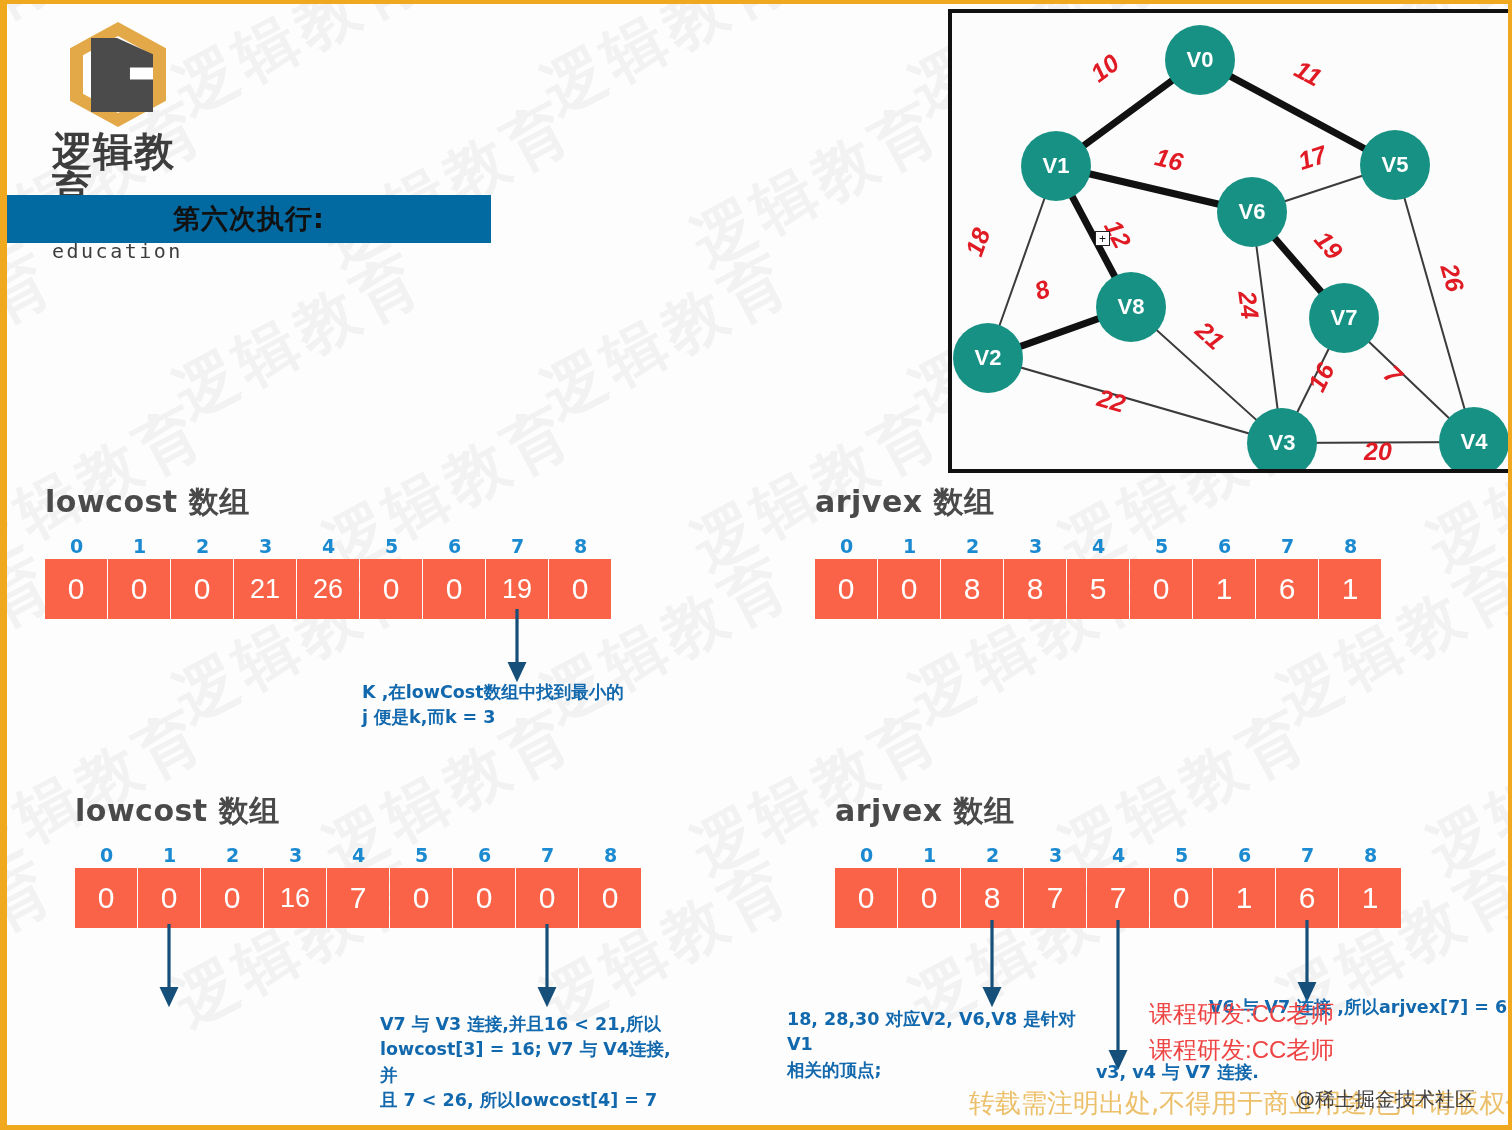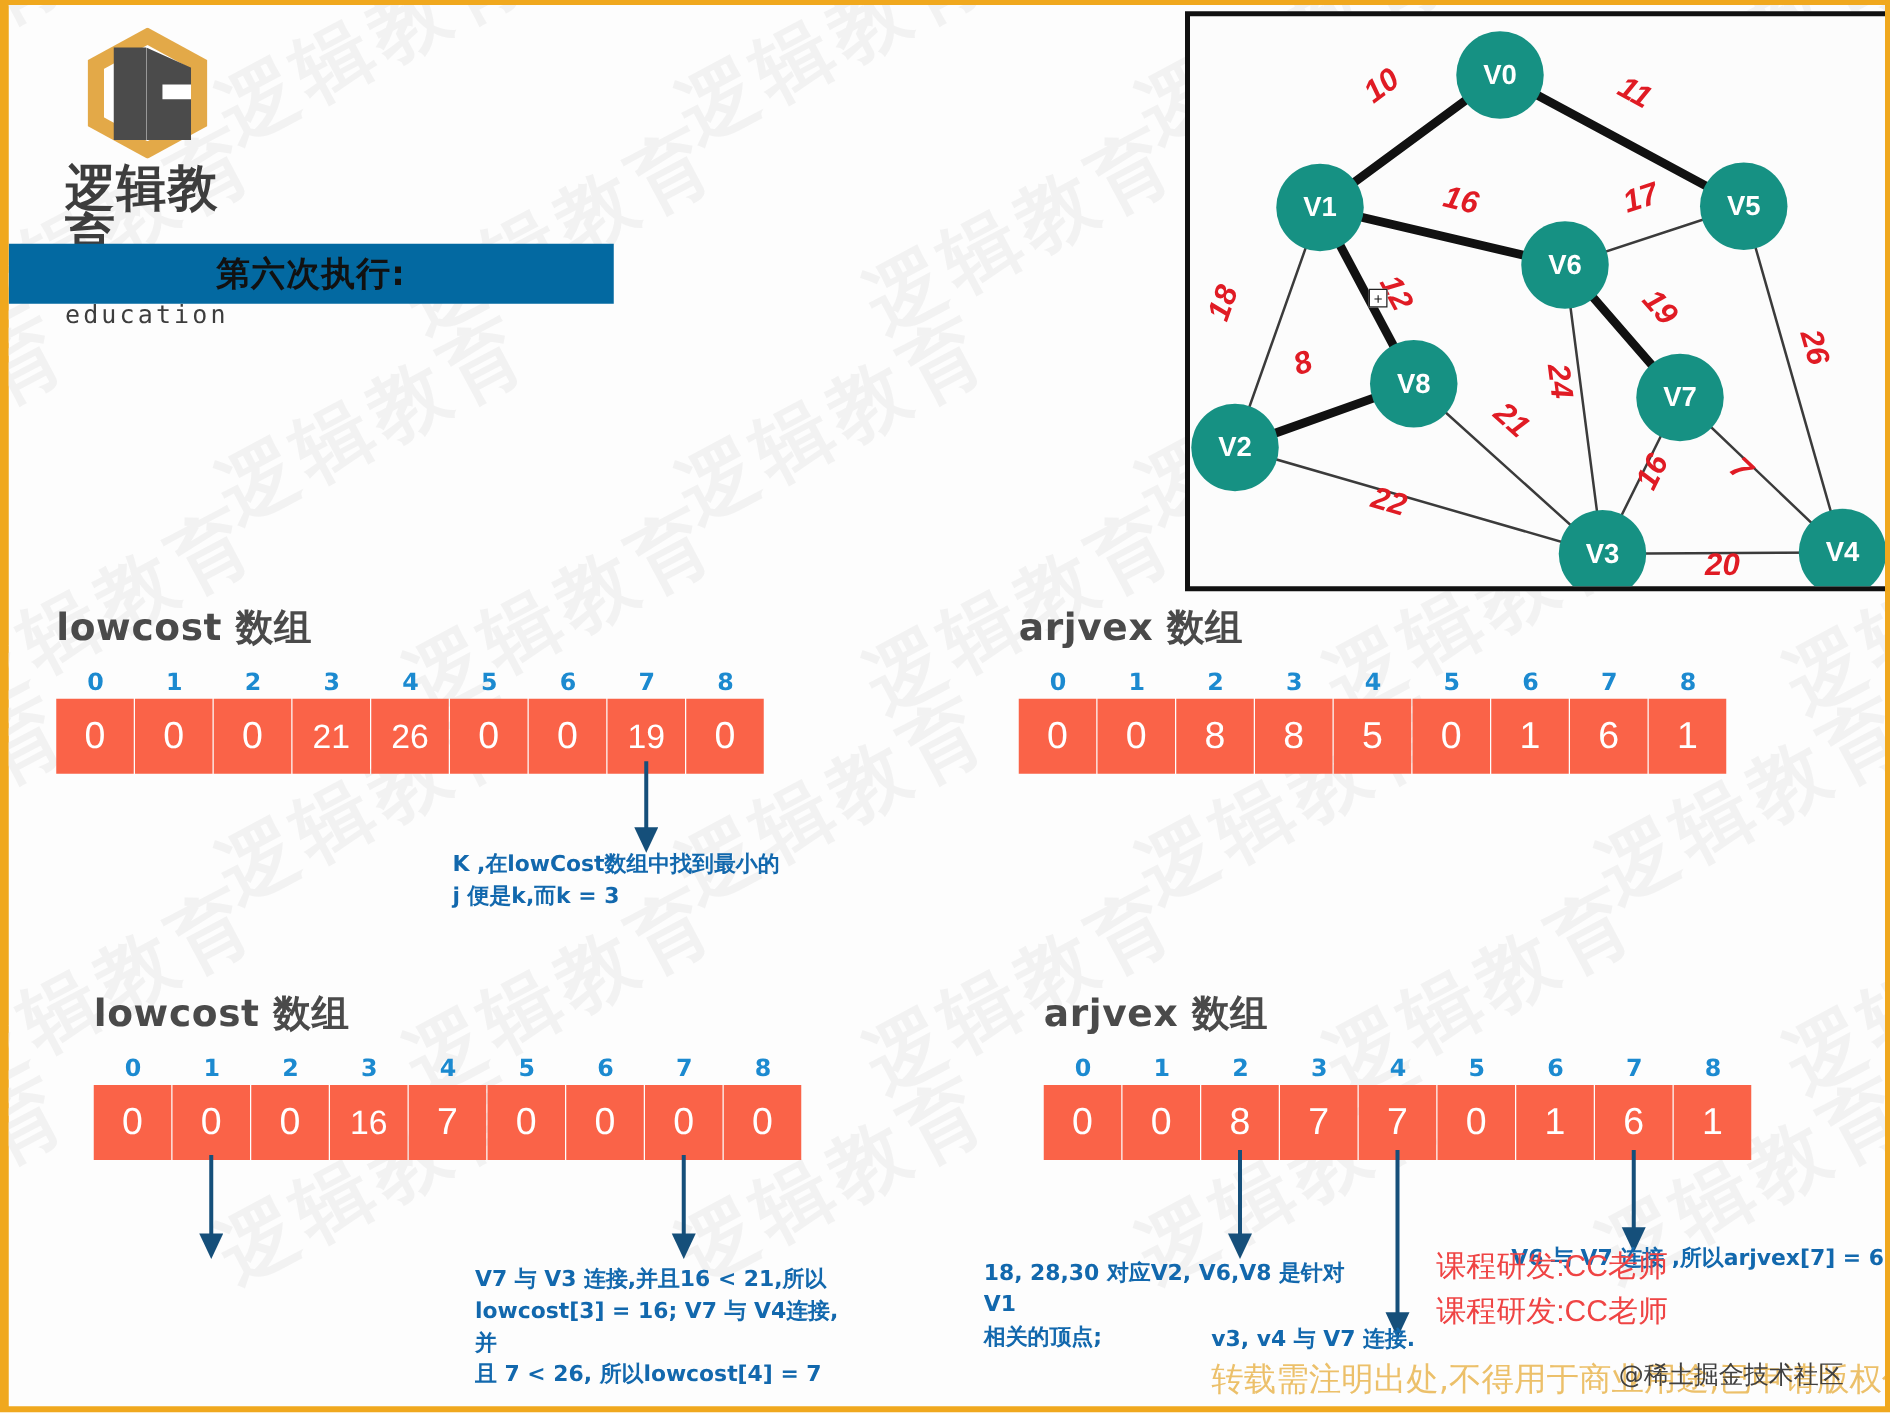--- a/index.html
+++ b/index.html
@@ -363,21 +363,21 @@
 j 便是k,而k = 3</div>
 
 
   <div class="note" style="left: 358px; top: 1008px; width: 300px; white-space: pre-line; margin-left: 15px;">V7 与 V3 连接,并且16 &lt; 21,所以
 lowcost[3] = 16; V7 与 V4连接, 并
 且 7 &lt; 26, 所以lowcost[4] = 7</div>
 
   <div class="note" style="left: 780px; top: 1003px; width: 290px; white-space: pre-line;">18, 28,30 对应V2, V6,V8 是针对V1
 相关的顶点;</div>
 
-  <div class="note" style="left: 962px; top: 1056px; width: 290px; white-space: pre-line;">v3, v4 与 V7 连接.</div>
+  <div class="note" style="left: 962px; top: 1056px; width: 290px; white-space: pre-line; text-align: right;">v3, v4 与 V7 连接.</div>
 
   <div class="note" style="left: 1202px; top: 991px; width: 300px; white-space: pre-line;">V6 与 V7 连接 ,所以arjvex[7] = 6</div>
 
   <div class="credit" style="left:1142px; top:992px;">
     <div>课程研发:CC老师</div>
     <div>课程研发:CC老师</div>
   </div>
   <div class="credit2" style="left:962px; top:1082px;">转载需注明出处,不得用于商业用途,已申请版权保护</div>
   <div id="site-wm" style="left:1288px; top:1082px;">@稀土掘金技术社区</div>
 

